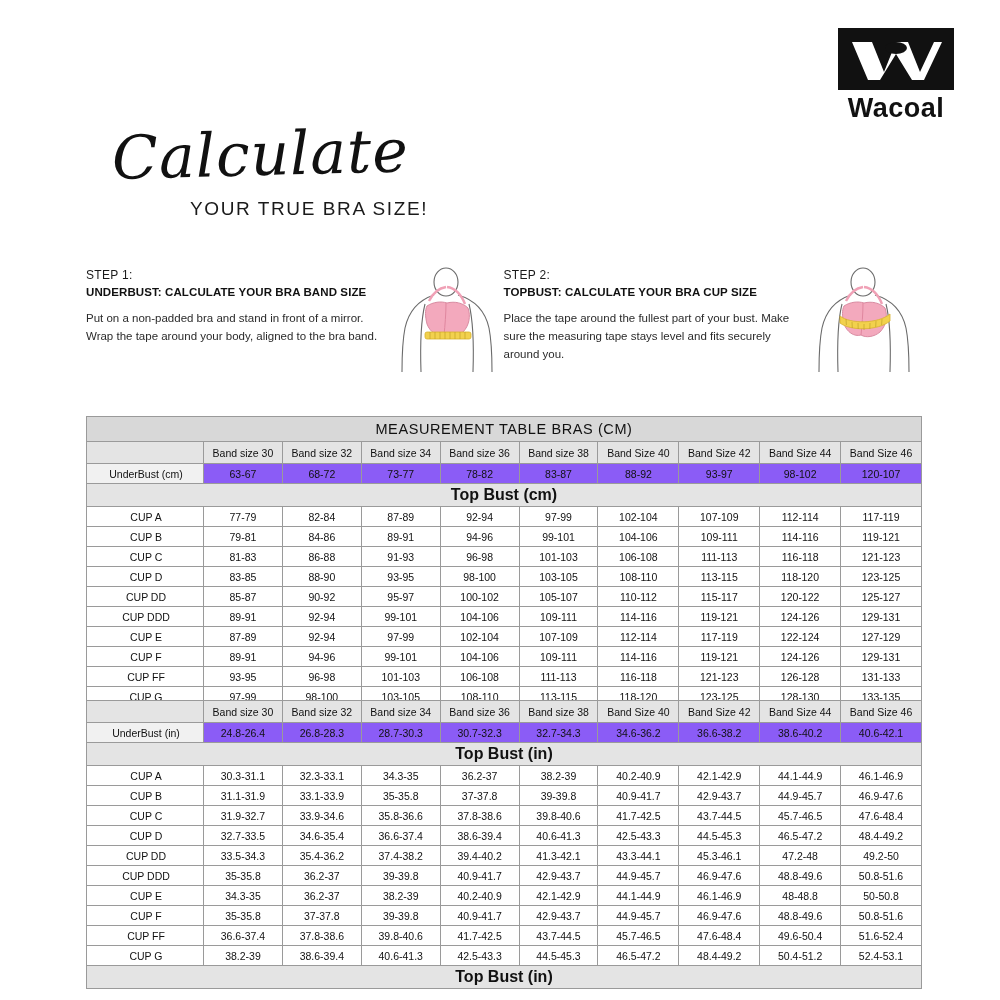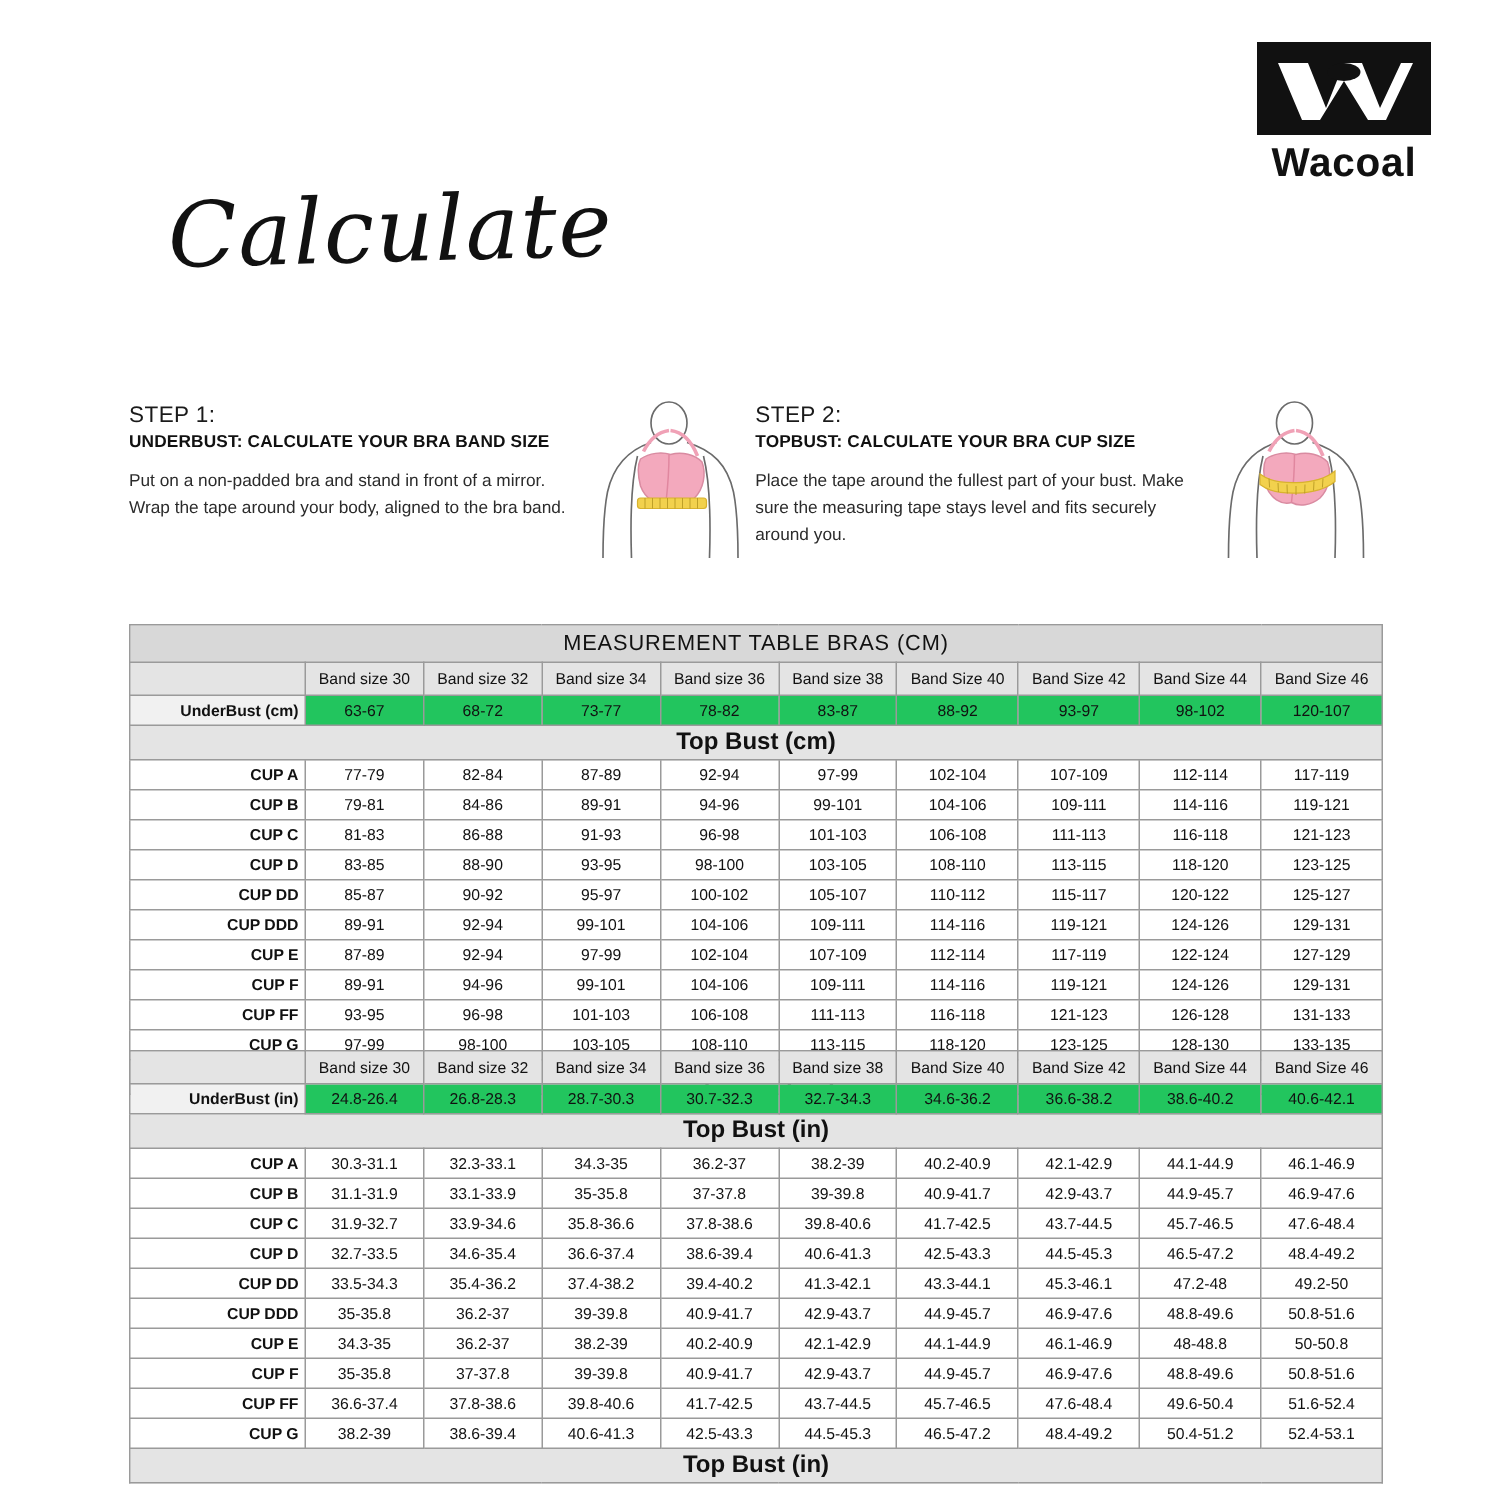--- a/index.html
+++ b/index.html
@@ -79,21 +79,21 @@
   .step {
     width: 50%;
     display: flex;
     align-items: flex-start;
   }
   .step-text {
     width: 305px;
     padding-right: 6px;
   }
   .step-label {
-    font-size: 15px;
+    font-size: 12px;
     letter-spacing: 0.3px;
     color: #1a1a1a;
     margin-bottom: 4px;
   }
   .step-head {
     font-size: 11.5px;
     font-weight: bold;
     letter-spacing: 0.1px;
     color: #111111;
     margin-bottom: 12px;
@@ -140,56 +140,56 @@
     padding: 4px 0;
     color: #111111;
   }
   .tbl-bandhead td {
     background: #e4e4e4;
     font-size: 10.5px;
     font-weight: normal;
     height: 17px;
   }
   .tbl-underbust td {
-    background: #22c55e;
+    background: #8b5cf6;
     font-size: 10.5px;
   }
   .tbl-underbust td.rowlabel {
     background: #f1f1f1;
   }
   .tbl-sectionbar td {
     background: #e4e4e4;
     font-weight: bold;
     font-size: 16px;
     height: 16px;
   }
   td.rowlabel {
-    text-align: right;
+    text-align: center;
     padding-left: 6px;
     background: #ffffff;
-    font-weight: bold;
   }
   .colw-label { width: 108px; }
 </style>
 </head>
 <body>
 
 <div class="logo-wrap">
   <div class="logo-mark">
     <svg width="116" height="62" viewBox="0 0 116 62" aria-hidden="true">
       <rect x="0" y="0" width="116" height="62" fill="#111111"></rect>
       <path d="M14 14 L34 14 L46 44 L58 14 L70 14 L82 44 L96 14 L104 14 L86 52 L74 52 L58 26 L42 52 L30 52 Z" fill="#ffffff"></path>
       <ellipse cx="58" cy="20" rx="11" ry="6" fill="#111111"></ellipse>
     </svg>
   </div>
   <div class="logo-text">Wacoal</div>
 </div>
 
 <div class="title-block">
   <div class="title-script">Calculate</div>
+  <div class="title-sub">YOUR TRUE BRA SIZE!</div>
 </div>
 
 <div class="steps">
 
   <div class="step">
     <div class="step-text">
       <div class="step-label">STEP 1:</div>
       <div class="step-head">UNDERBUST: CALCULATE YOUR BRA BAND SIZE</div>
       <div class="step-body">Put on a non-padded bra and stand in front of a mirror. Wrap the tape around your body, aligned to the bra band.</div>
     </div>

